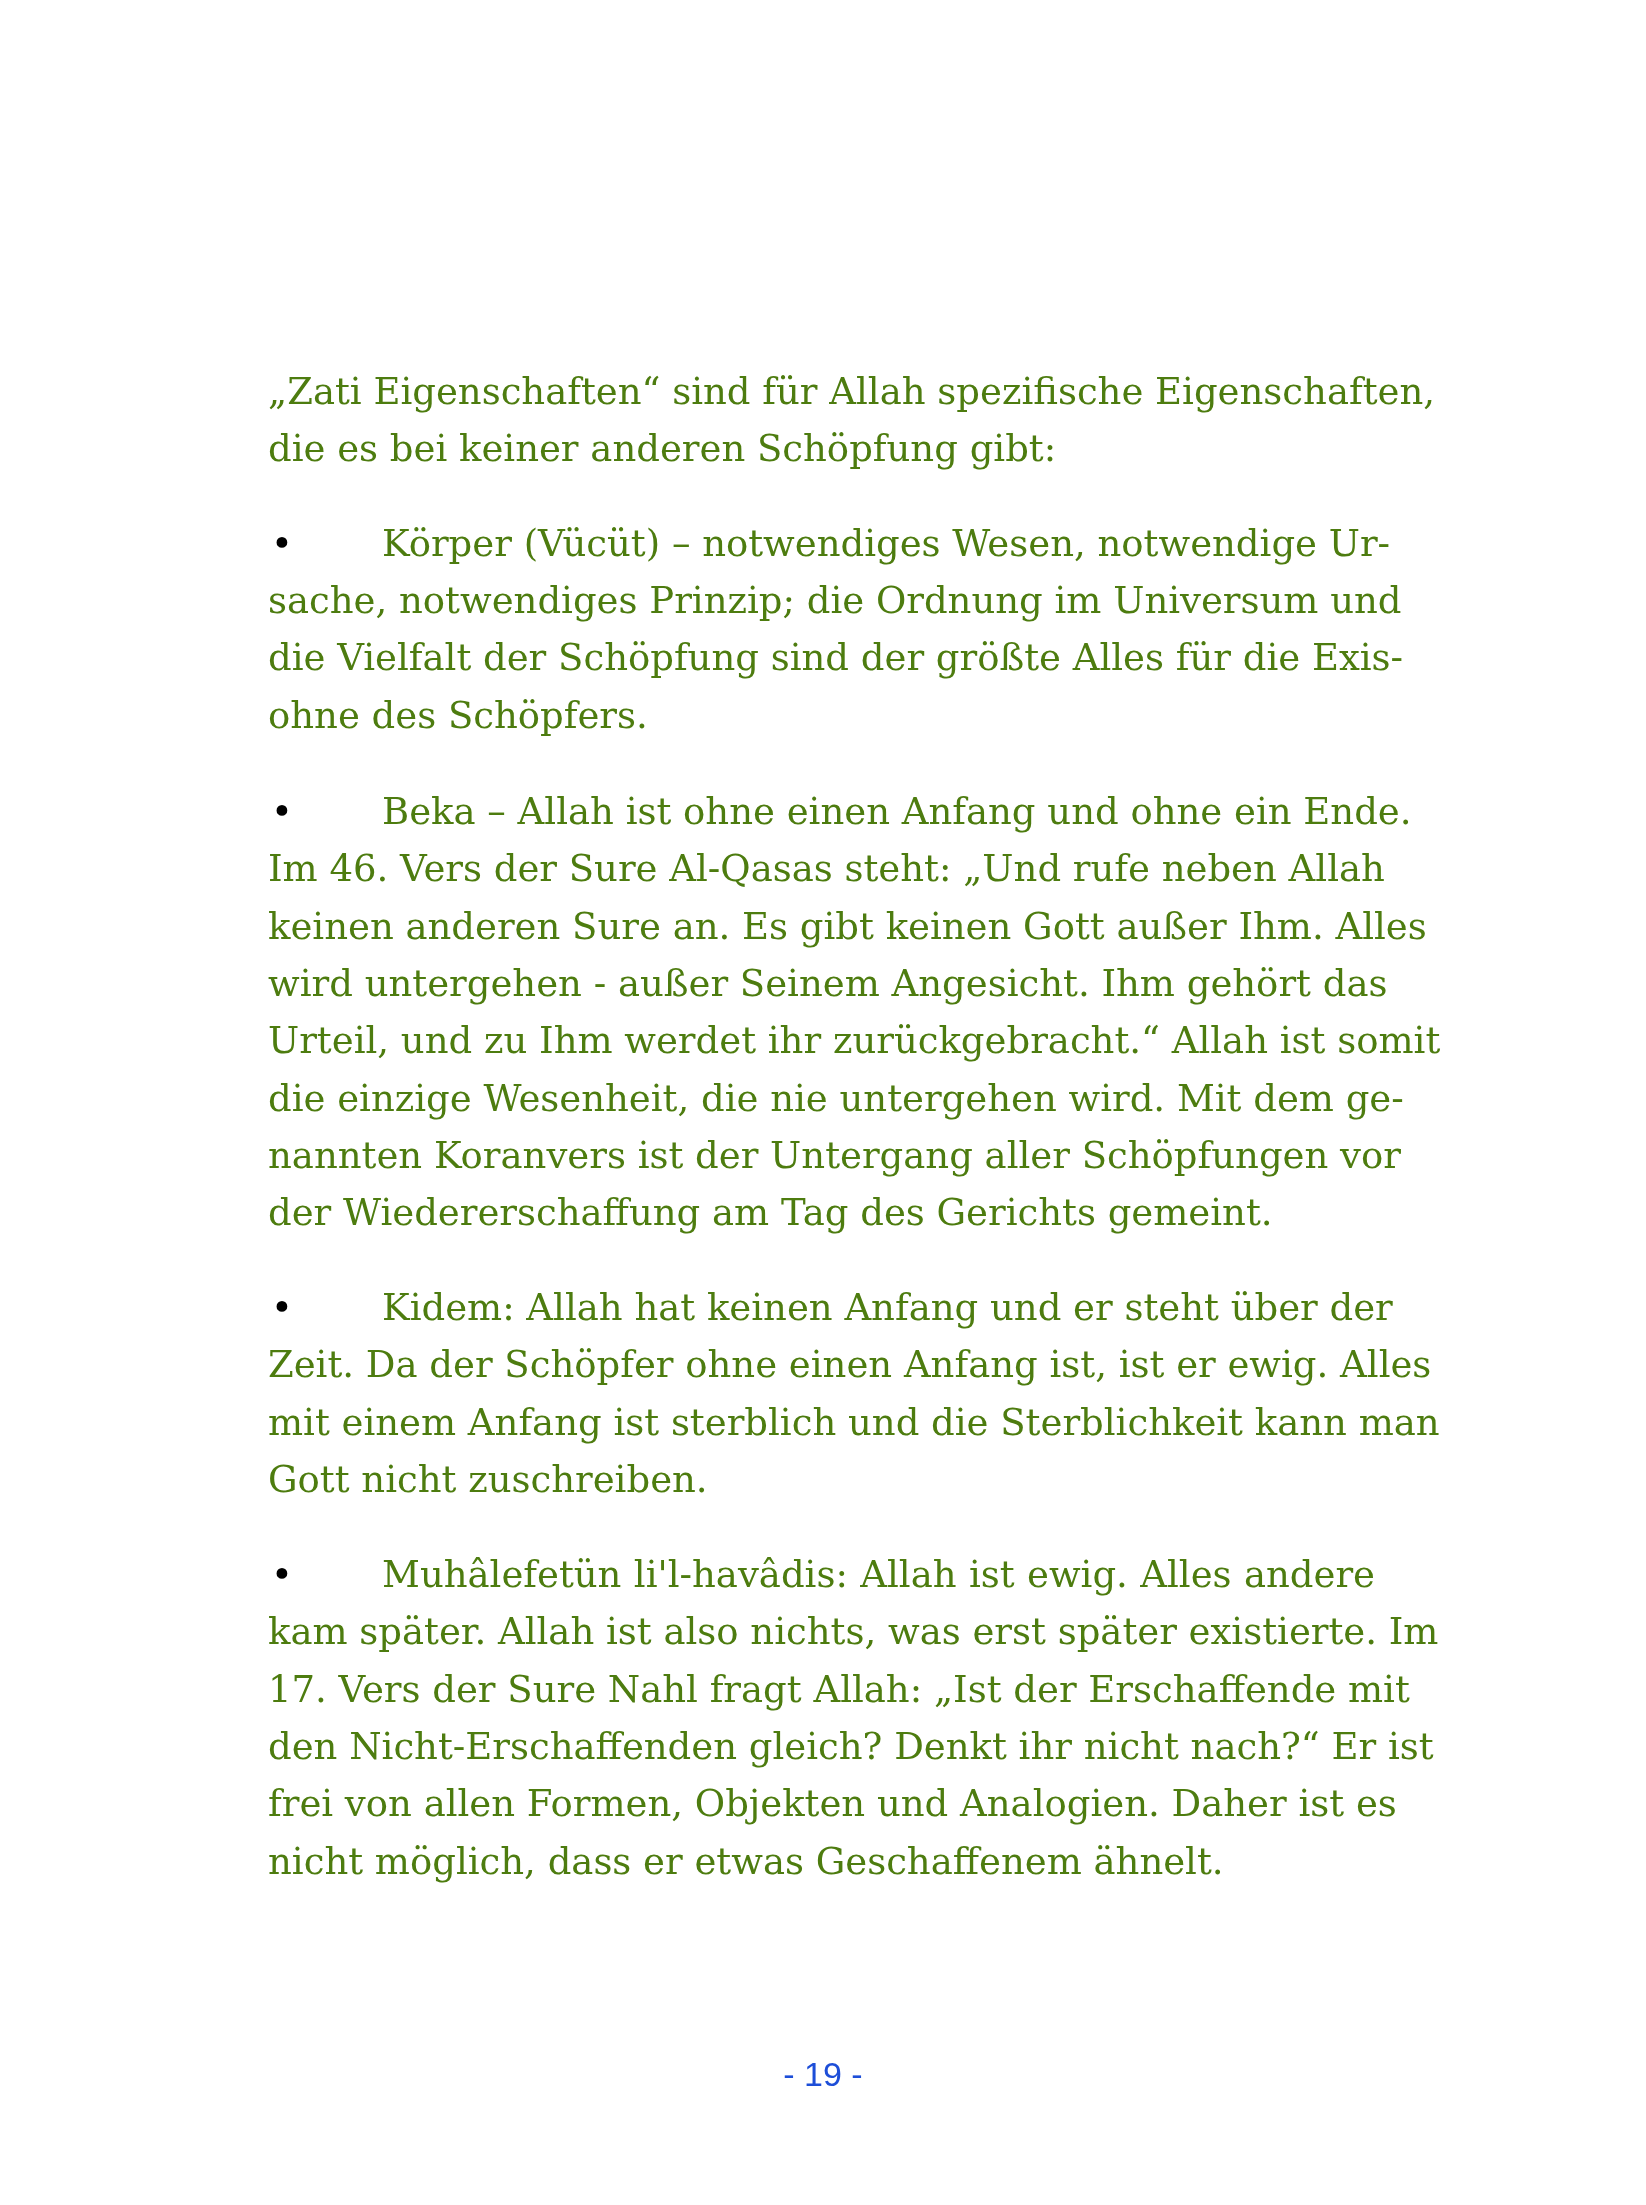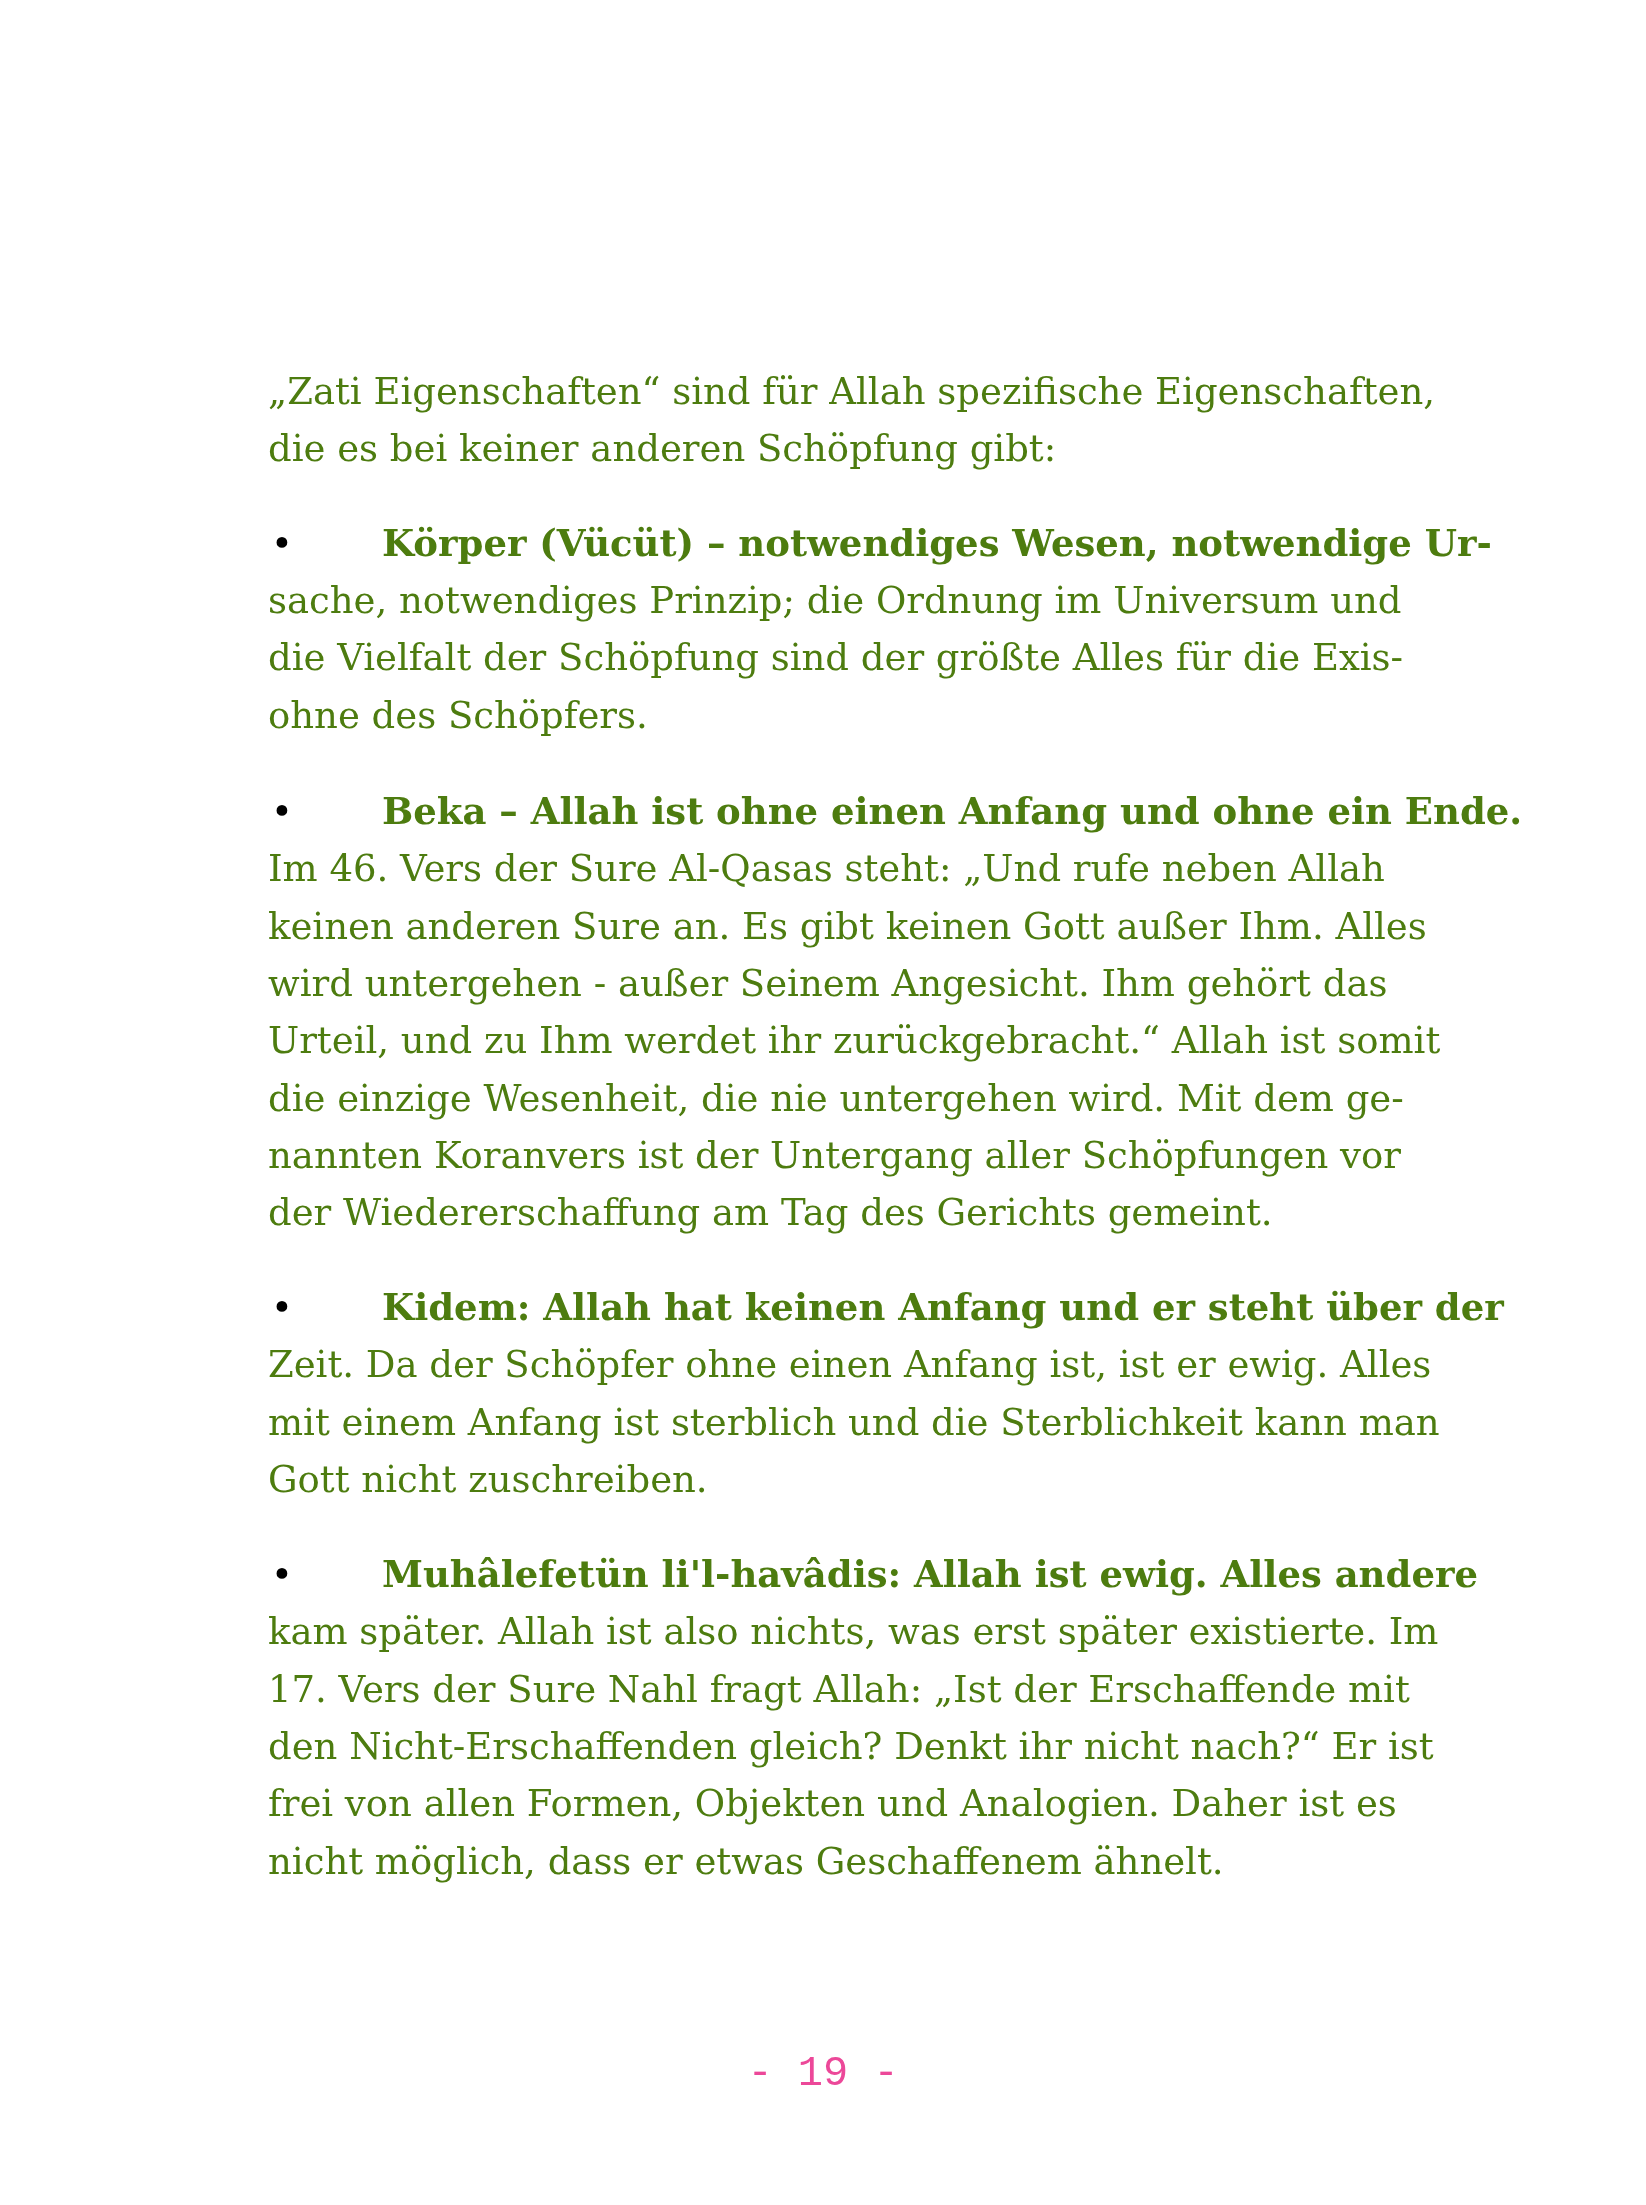--- a/index.html
+++ b/index.html
@@ -22,31 +22,31 @@
   .bullet {
     position: absolute;
     left: 271px;
     width: 17.6px;
     height: 57px;
     font-family: "DejaVu Serif", "Liberation Serif", serif;
     font-size: 37px;
     line-height: 57px;
     color: #000;
   }
-  .line.indent { left: 382px; width: 993px; font-weight: bold; }
+  .line.indent { left: 382px; width: 993px; }
   .pagenum {
     position: absolute;
     left: 0; width: 1646px;
     top: 2046px;
     height: 57px;
     text-align: center;
-    font-family: Liberation Mono, monospace;
-    font-size: 42px;
+    font-family: Liberation Sans, sans-serif;
+    font-size: 34px;
     line-height: 57px;
-    color: #ec4899;
+    color: #1d4ed8;
   }
 </style>
 </head>
 <body>
 
 <div class="page">
 
   <div>
     <div class="line" style="top:363px">„Zati Eigenschaften“ sind für Allah spezifische Eigenschaften,</div>
     <div class="line last" style="top:420px">die es bei keiner anderen Schöpfung gibt:</div>

